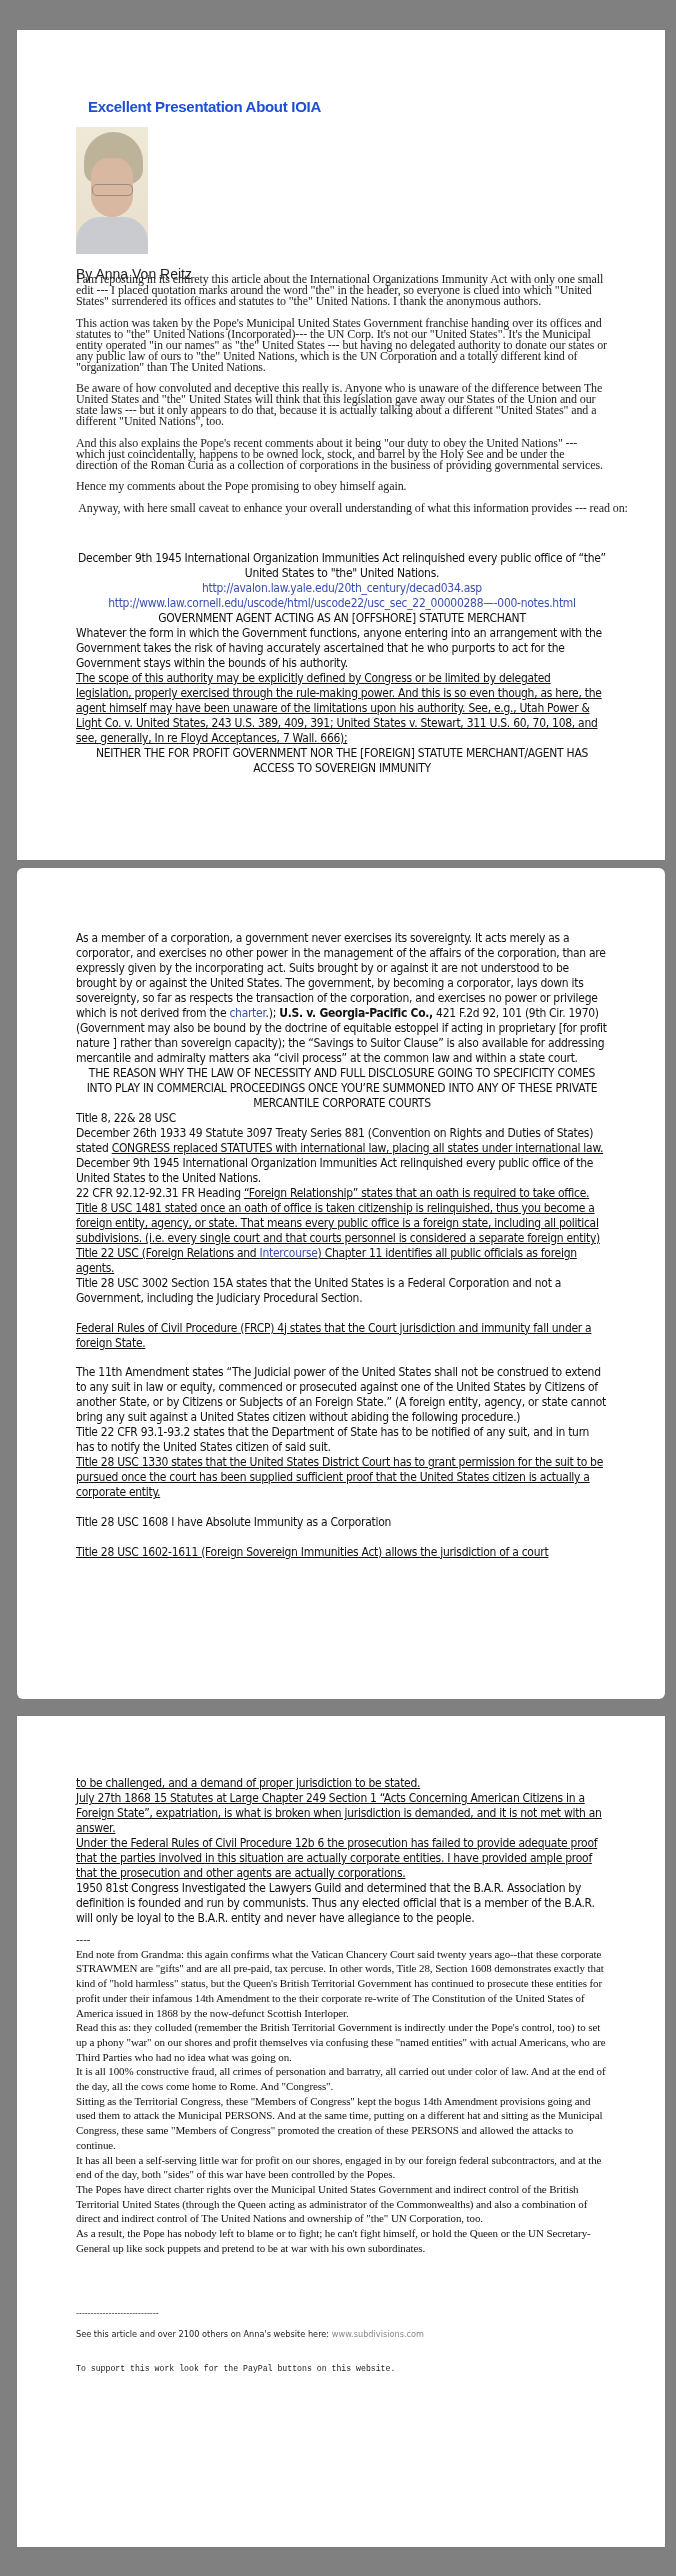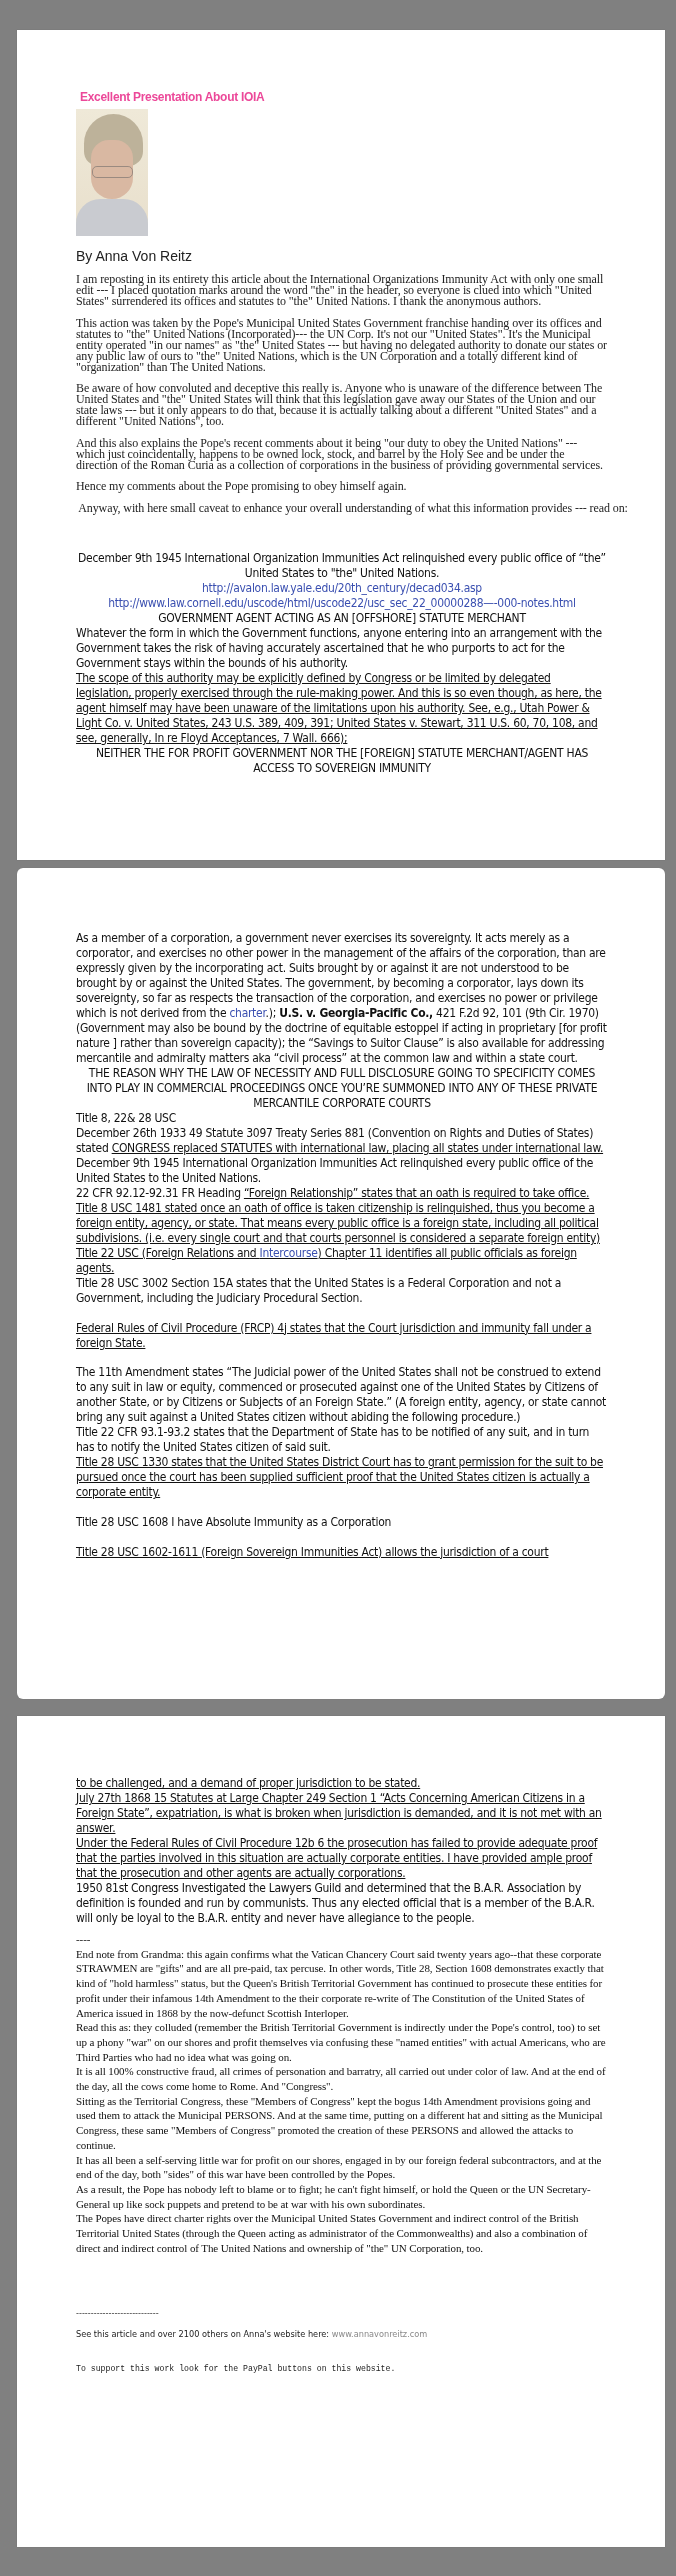--- a/index.html
+++ b/index.html
@@ -5,21 +5,21 @@
   html, body { margin: 0; padding: 0; }
   body { background: #808080; width: 676px; height: 2576px; position: relative; overflow: hidden; }
   .page { position: absolute; left: 17px; width: 648px; background: #fff; box-shadow: 0 0 0.8px #666; }
   #page1 { top: 30px; height: 830px; }
   #page2 { top: 868px; height: 831px; border-radius: 6px; }
   #page3 { top: 1716px; height: 831px; }
   .content { position: absolute; left: 59px; width: 531px; }
   .sans { font-family: Liberation Serif, serif; font-size: 12px; line-height: 11px; color: #222; letter-spacing: -0.1px; }
   .dv { font-family: "DejaVu Sans", sans-serif; font-size: 11.6px; line-height: 15px; color: #111; letter-spacing: -0.3px; transform: scaleX(0.93); transform-origin: left top; width: 572px; }
   .serif { font-family: "Liberation Serif", serif; font-size: 11px; line-height: 14.7px; color: #111; letter-spacing: -0.1px; }
-  .title { font-family: "Liberation Sans", sans-serif; font-weight: bold; font-size: 12px; color: #ec4899; letter-spacing: -0.3px; margin: 4px; }
+  .title { font-family: "Liberation Sans", sans-serif; font-weight: bold; font-size: 15px; color: #1d4ed8; letter-spacing: -0.3px; margin: 12px; }
   .photo { width: 72px; height: 127px; margin-top: 4.9px; background: linear-gradient(180deg, #efe9d8 0%, #e8dfcc 100%); position: relative; overflow: hidden; }
   .photo .hair { position: absolute; left: 8.2px; top: 4.9px; width: 59px; height: 52px; border-radius: 33px 33px 16.3px 16.3px; background: #bdb29a; }
   .photo .face { position: absolute; left: 14.7px; top: 31px; width: 42px; height: 59px; border-radius: 21px 21px 24.5px 24.5px; background: #d9b8a2; }
   .photo .glasses { position: absolute; left: 16.3px; top: 57px; width: 39px; height: 9.8px; border: 0.8px solid #9a8a80; border-radius: 4.9px; }
   .photo .jacket { position: absolute; left: 0; top: 90px; width: 72px; height: 41px; background: #c9cbd0; border-radius: 24.5px 24.5px 0 0; }
   .byline { font-family: Liberation Sans, sans-serif; font-size: 14px; color: #222; margin-top: 12px; }
   p { margin: 0; }
   .gap { height: 10.6px; }
   .center { text-align: center; }
   .u { text-decoration: underline; }
@@ -99,23 +99,23 @@
     <p>1950 81st Congress Investigated the Lawyers Guild and determined that the B.A.R. Association by definition is founded and run by communists. Thus any elected official that is a member of the B.A.R. will only be loyal to the B.A.R. entity and never have allegiance to the people.</p>
   </div>
 
   <div class="content serif" style="top:216px;">
     <p>----</p>
     <p>End note from Grandma: this again confirms what the Vatican Chancery Court said twenty years ago--that these corporate STRAWMEN are "gifts" and are all pre-paid, tax percuse.  In other words, Title 28, Section 1608 demonstrates exactly that kind of "hold harmless" status, but the Queen's British Territorial Government has continued to prosecute these entities for profit under their infamous 14th Amendment to the their corporate re-write of The Constitution of the United States of America issued in 1868 by the now-defunct Scottish Interloper.</p>
     <p>Read this as: they colluded (remember the British Territorial Government is indirectly under the Pope's control, too) to set up a phony "war" on our shores and profit themselves via confusing these "named entities" with actual Americans, who are Third Parties who had no idea what was going on.</p>
     <p>It is all 100% constructive fraud, all crimes of personation and barratry, all carried out under color of law.  And at the end of the day, all the cows come home to Rome.  And "Congress".</p>
     <p>Sitting as the Territorial Congress, these "Members of Congress" kept the bogus 14th Amendment provisions going and used them to attack the Municipal PERSONS.  And at the same time, putting on a different hat and sitting as the Municipal Congress, these same "Members of Congress" promoted the creation of these PERSONS and allowed the attacks to continue.</p>
     <p>It has all been a self-serving little war for profit on our shores, engaged in by our foreign federal subcontractors, and at the end of the day, both "sides" of this war have been controlled by the Popes.</p>
+    <p>The Popes have direct charter rights over the Municipal United States Government and indirect control of the British Territorial United States (through the Queen acting as administrator of the Commonwealths) and also a combination of direct and indirect control of The United Nations and ownership of "the" UN Corporation, too.</p>
     <p>As a result, the Pope has nobody left to blame or to fight; he can't fight himself, or hold the Queen or the UN Secretary-General up like sock puppets and pretend to be at war with his own subordinates.</p>
-    <p>The Popes have direct charter rights over the Municipal United States Government and indirect control of the British Territorial United States (through the Queen acting as administrator of the Commonwealths) and also a combination of direct and indirect control of The United Nations and ownership of "the" UN Corporation, too.</p>
   </div>
 
   <div class="content" style="top:592px; font-family:'DejaVu Sans', sans-serif; font-size:8.2px; color:#222;">
     <p style="color:#333;">----------------------------</p>
-    <p style="margin-top:11.4px;"><span>See this article and over 2100 others on Anna's website here: </span><span class="grey-link">www.annavonreitz.com</span></p>
+    <p style="margin-top:11.4px;"><span>See this article and over 2100 others on Anna's website here: </span><span class="grey-link">www.subdivisions.com</span></p>
     <p style="margin-top:25px;font-family:Liberation Mono, monospace;">To support this work look for the PayPal buttons on this website.</p>
   </div>
 </div>
 
 
 </body></html>

